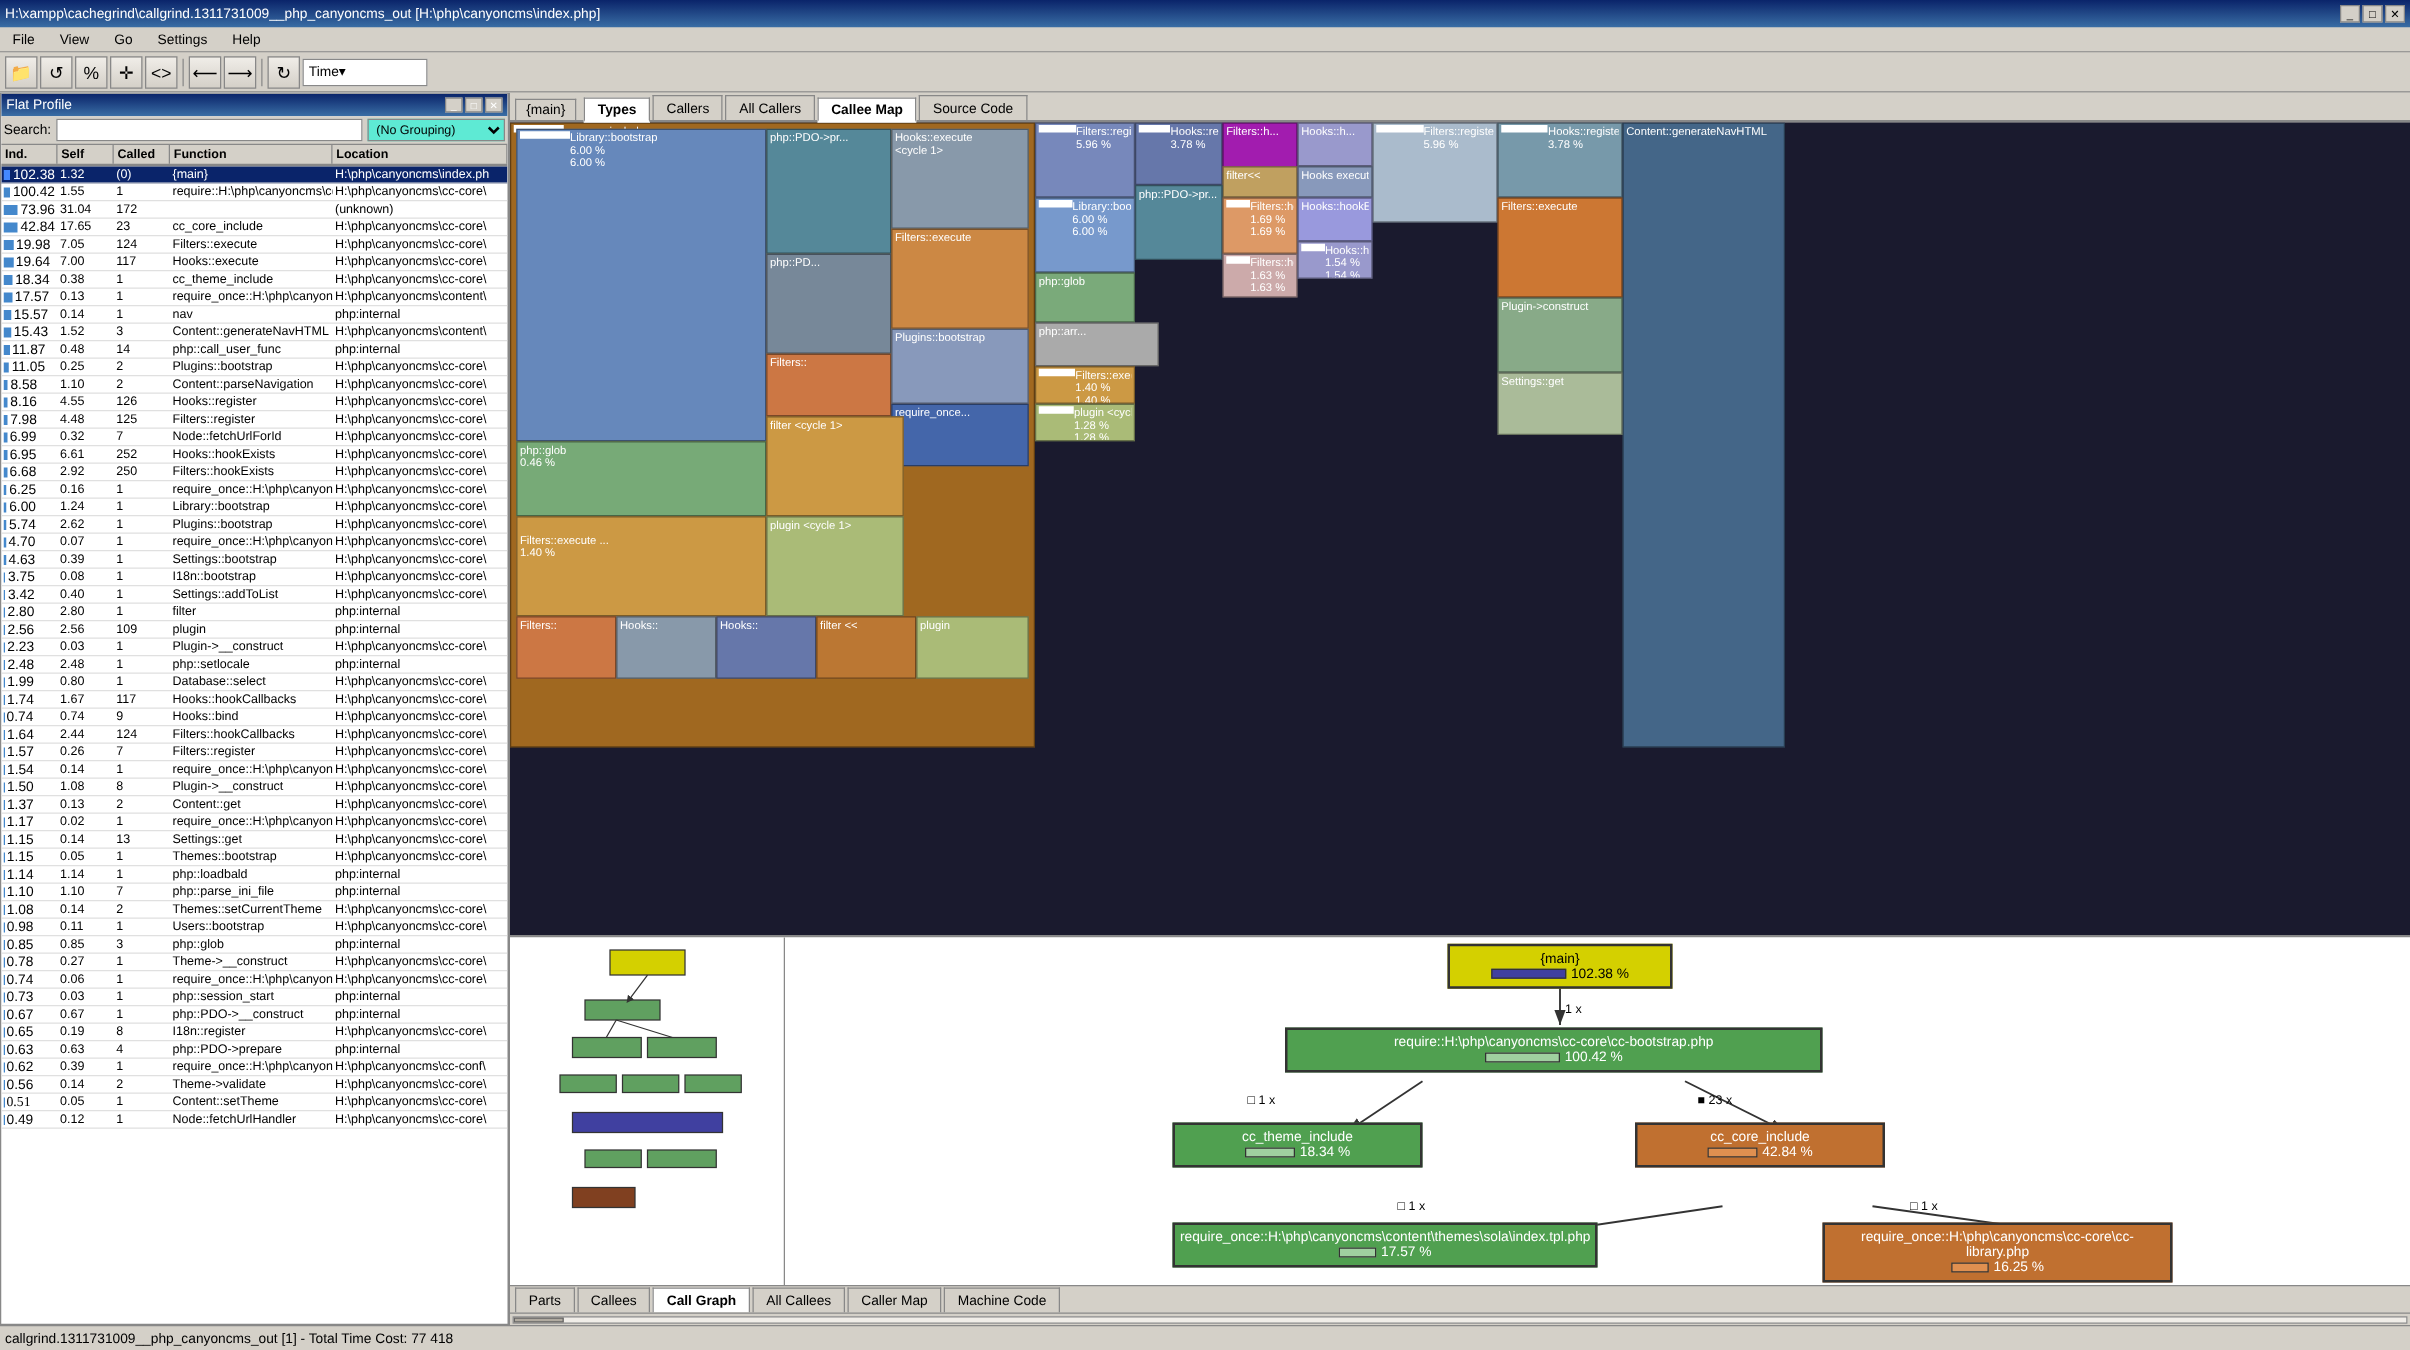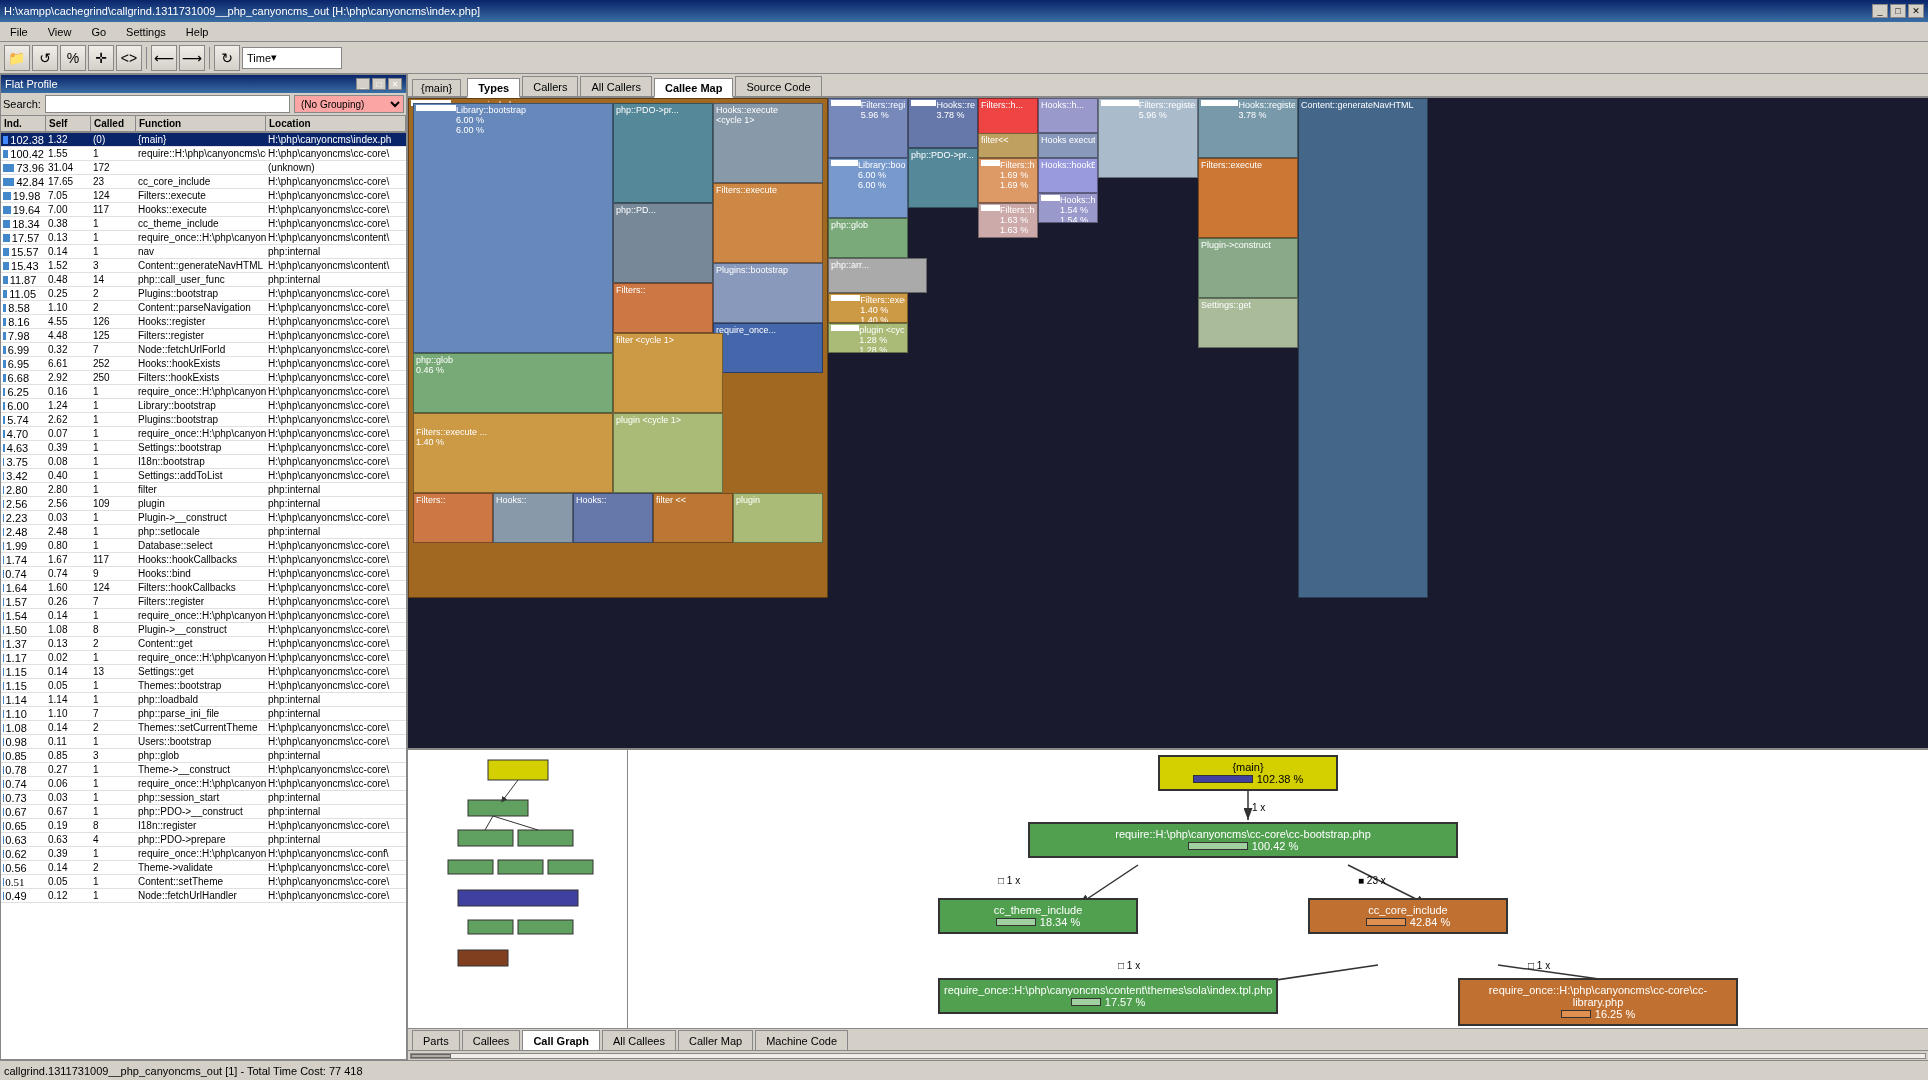--- a/index.html
+++ b/index.html
@@ -122,21 +122,21 @@
       flex: 1;
       height: 18px;
       border: 1px solid #888;
       background: white;
       padding: 0 2px;
       font-size: 11px;
     }
     .grouping-dropdown {
       height: 18px;
       border: 1px solid #888;
-      background: #fca5a5;
+      background: #5eead4;
       font-size: 10px;
       padding: 0 2px;
       width: 110px;
     }
     
     
     .profile-table { flex: 1; overflow-y: auto; overflow-x: hidden; }
     .table-header {
       display: grid;
       grid-template-columns: 45px 45px 45px 130px 1fr;
@@ -702,21 +702,21 @@
     <div class="td">0.74</div>
     <div class="td">9</div>
     <div class="td">Hooks::bind</div>
     <div class="td">H:\php\canyoncms\cc-core\</div>
   </div>
           <div class="table-row">
     <div class="td">
       <div class="bar-fill" style="width:0.6407501465129908px;background:#4488cc;"></div>
       <span style="margin-left:2px;">1.64</span>
     </div>
-    <div class="td">1.60</div>
+    <div class="td">2.44</div>
     <div class="td">124</div>
     <div class="td">Filters::hookCallbacks</div>
     <div class="td">H:\php\canyoncms\cc-core\</div>
   </div>
           <div class="table-row">
     <div class="td">
       <div class="bar-fill" style="width:0.613401054893534px;background:#4488cc;"></div>
       <span style="margin-left:2px;">1.57</span>
     </div>
     <div class="td">0.26</div>
@@ -959,21 +959,21 @@
         <div class="treemap-cell" style="left: 420px; top: 0px; width: 80px; height: 60px; background: rgb(119, 136, 187); color: white; border: 1px solid rgba(0, 0, 0, 0.4); position: absolute; overflow: hidden; font-size: 9px; padding: 1px 2px; box-sizing: border-box;">
           <div style="width: 40px; height: 6px; background: white; margin-bottom: 1px;"></div>
           <div style="font-size: 9px; white-space: pre; overflow: hidden;">Filters::register
 5.96 %</div>
         </div>
         <div class="treemap-cell" style="left: 500px; top: 0px; width: 70px; height: 50px; background: rgb(102, 119, 170); color: white; border: 1px solid rgba(0, 0, 0, 0.4); position: absolute; overflow: hidden; font-size: 9px; padding: 1px 2px; box-sizing: border-box;">
           <div style="width: 40px; height: 6px; background: white; margin-bottom: 1px;"></div>
           <div style="font-size: 9px; white-space: pre; overflow: hidden;">Hooks::register
 3.78 %</div>
         </div>
-        <div class="treemap-cell" style="left: 570px; top: 0px; width: 60px; height: 40px; background: #ef4444; color: white; border: 1px solid rgba(0, 0, 0, 0.4); position: absolute; overflow: hidden; font-size: 9px; padding: 1px 2px; box-sizing: border-box;">
+        <div class="treemap-cell" style="left: 570px; top: 0px; width: 60px; height: 40px; background: #a21caf; color: white; border: 1px solid rgba(0, 0, 0, 0.4); position: absolute; overflow: hidden; font-size: 9px; padding: 1px 2px; box-sizing: border-box;">
           <div style="font-size: 9px; white-space: pre; overflow: hidden;">Filters::h...</div>
         </div>
         <div class="treemap-cell" style="left: 630px; top: 0px; width: 60px; height: 35px; background: rgb(153, 153, 204); color: white; border: 1px solid rgba(0, 0, 0, 0.4); position: absolute; overflow: hidden; font-size: 9px; padding: 1px 2px; box-sizing: border-box;">
           <div style="font-size: 9px; white-space: pre; overflow: hidden;">Hooks::h...</div>
         </div>
         <div class="treemap-cell" style="left: 690px; top: 0px; width: 100px; height: 80px; background: rgb(170, 187, 204); color: white; border: 1px solid rgba(0, 0, 0, 0.4); position: absolute; overflow: hidden; font-size: 9px; padding: 1px 2px; box-sizing: border-box;">
           <div style="width: 40px; height: 6px; background: white; margin-bottom: 1px;"></div>
           <div style="font-size: 9px; white-space: pre; overflow: hidden;">Filters::register
 5.96 %</div>
         </div>

